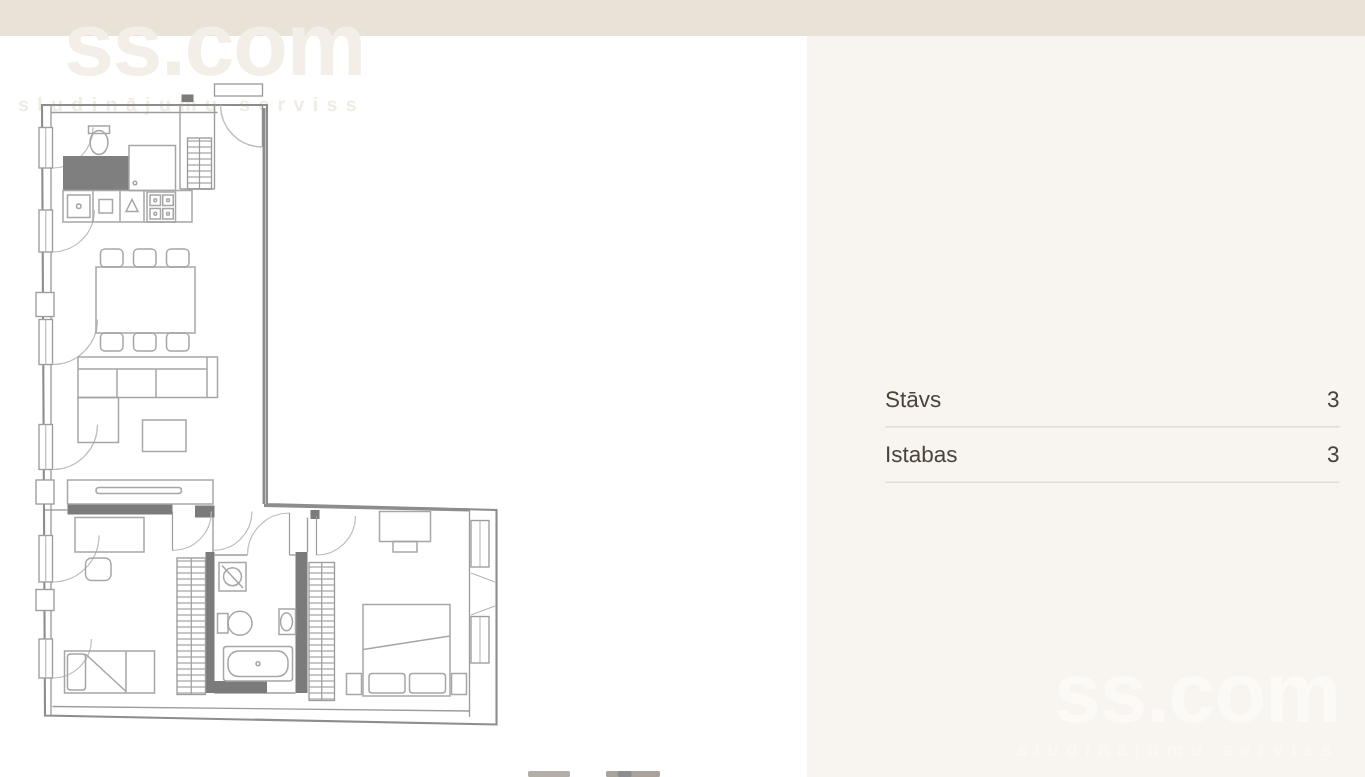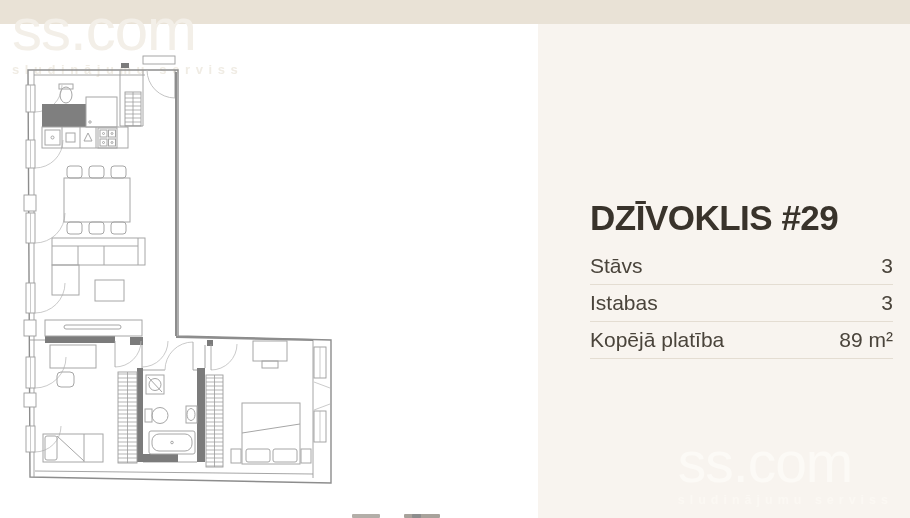--- a/index.html
+++ b/index.html
@@ -3,35 +3,35 @@
 <meta charset="utf-8">
 <style>
   html,body{margin:0;padding:0;background:#ffffff;}
   .stage{position:relative;width:910px;height:518px;overflow:hidden;background:#ffffff;
          font-family:"Liberation Sans", sans-serif;}
   .topbar{position:absolute;left:0;top:0;width:910px;height:24px;background:#e9e2d6;}
   .panel{position:absolute;left:538px;top:24px;width:372px;height:494px;background:#f8f4ef;}
 
   
   .wm{position:absolute;pointer-events:none;line-height:1;}
-  .wm-brand{font-weight:400;letter-spacing:-1px;}
+  .wm-brand{font-weight:700;letter-spacing:-1px;text-align:right;}
   .wm-tag{font-weight:700;}
   .wm-topleft{left:12px;top:0px;}
   .wm-topleft .wm-brand{font-size:60px;color:#f3efe8;}
   .wm-topleft .wm-tag{font-size:13px;letter-spacing:5.6px;color:#f0ece4;margin-top:3px;}
   .wm-bottomright{right:17px;bottom:12px;text-align:left;}
   .wm-bottomright .wm-brand{font-size:57px;color:#fcfaf6;}
   .wm-bottomright .wm-tag{font-size:12.5px;letter-spacing:5px;color:#fbf8f3;margin-top:3px;}
 
   
   .title{position:absolute;left:590px;top:198px;margin:0;font-size:35px;font-weight:700;
          letter-spacing:-.5px;color:#39332b;}
   .details{position:absolute;left:590px;top:248px;width:303px;}
   .row{height:36px;display:flex;align-items:center;justify-content:space-between;
-       border-bottom:1px solid #e4ddd2;font-size:21px;color:#4a443b;}
+       border-bottom:1px solid #e4ddd2;font-size:15px;color:#4a443b;}
   .row .lbl{text-align:left;}
   .row .val{text-align:right;}
 
   .plan{position:absolute;left:0;top:0;}
 
   .artifact{position:absolute;left:0;top:0;}
   .artifact span{position:absolute;display:block;border-radius:1px;}
   .a1{left:352px;top:514px;width:28px;height:4px;background:#b3aea8;}
   .a2{left:404px;top:514px;width:36px;height:4px;background:#a8a29b;}
   .a3{left:412px;top:514px;width:9px;height:4px;background:#8d8d8d;}
@@ -231,35 +231,30 @@
       </g>
       <g stroke="#b5b5b5" stroke-width="0.7" fill="none">
         <path d="M320,347 V378"></path>
           <path d="M320,411 V442"></path>
         <path d="M314,382 L330,388"></path>
           <path d="M314,410 L330,404"></path>
       </g>
     </g>
   </svg>
 
-  <h1 class="title">DZĪVOKLIS #29</h1>
 
   <div class="details">
     <div class="row">
       <span class="lbl">Stāvs</span>
       <span class="val">3</span>
     </div>
     <div class="row">
       <span class="lbl">Istabas</span>
       <span class="val">3</span>
     </div>
-    <div class="row">
-      <span class="lbl">Kopējā platība</span>
-      <span class="val">89 m²</span>
-    </div>
   </div>
 
   <div class="wm wm-bottomright">
     <div class="wm-brand">ss.com</div>
     <div class="wm-tag">sludinājumu serviss</div>
   </div>
 
   <div class="artifact">
     <span class="a1"></span>
     <span class="a2"></span>

